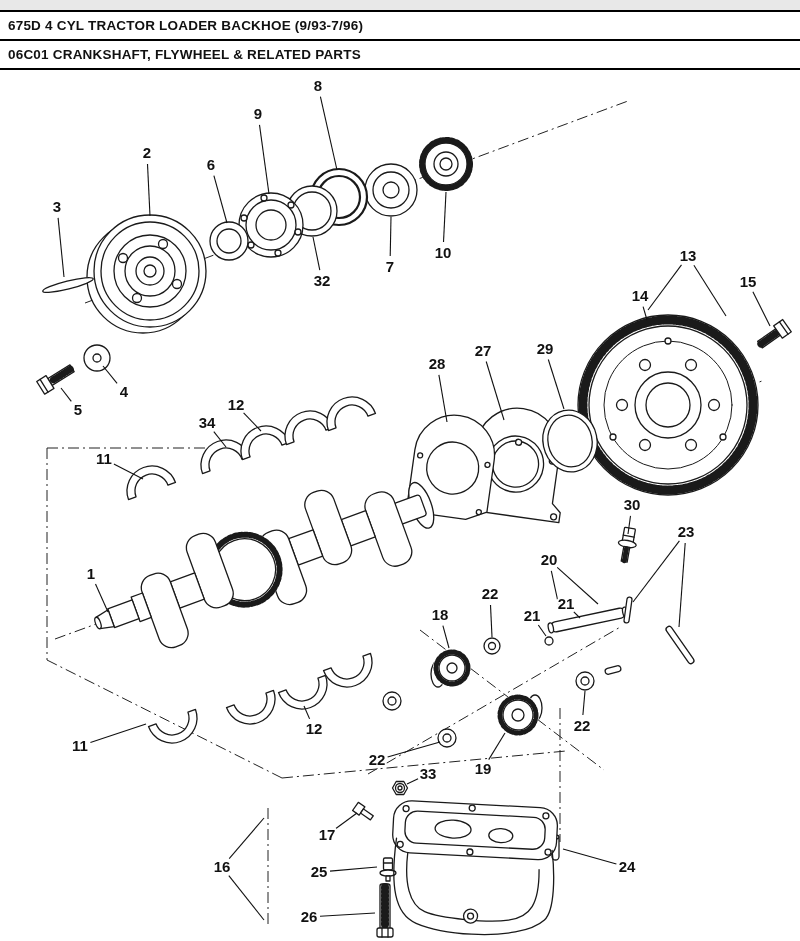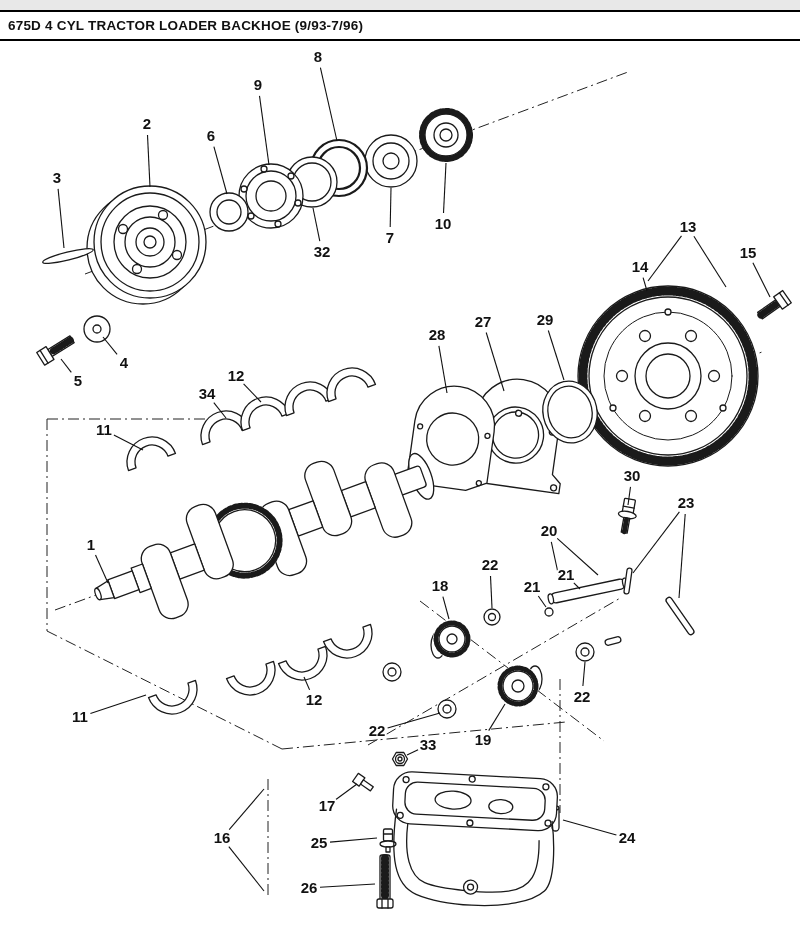--- a/index.html
+++ b/index.html
@@ -25,20 +25,21 @@
   }
   #annotation-layer line{stroke:#111;stroke-width:1.1}
 </style>
 </head>
 <body>
 
 <div class="page">
 
   <header>
     <div class="hrow">675D 4 CYL TRACTOR LOADER BACKHOE (9/93-7/96)</div>
+    <div class="hrow">06C01 CRANKSHAFT, FLYWHEEL &amp; RELATED PARTS</div>
   </header>
 
   <div class="diagram-area">
     <svg id="diagram-svg" viewBox="0 0 800 882" width="800" height="882">
 
       <defs>
         <g id="shellU">
           <path d="M -25,0 A 25,25 0 0 1 25,0 L 17,0 A 17,17 0 0 0 -17,0 Z"></path>
         </g>
         <g id="shellD">

